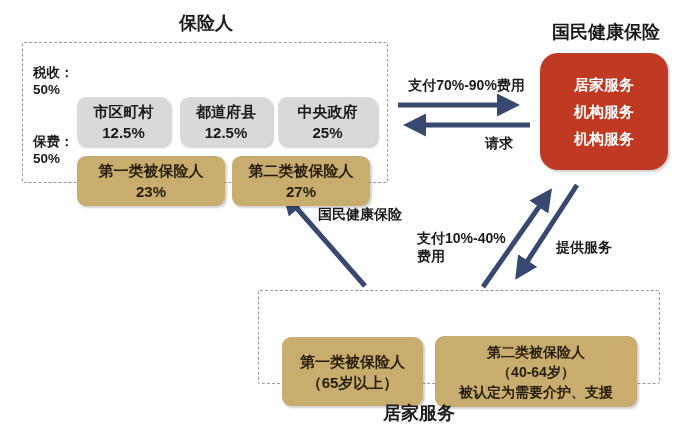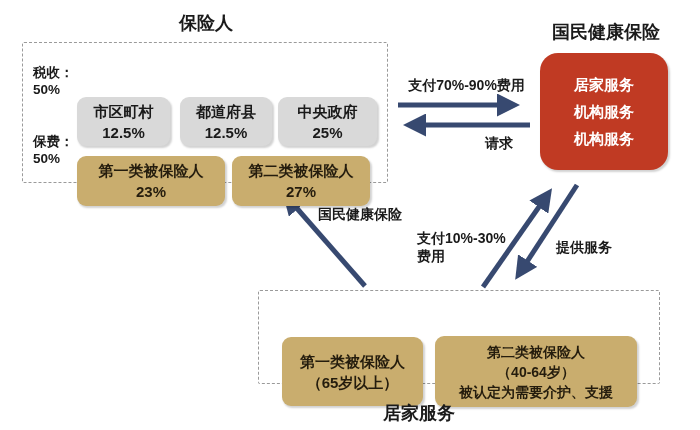--- a/index.html
+++ b/index.html
@@ -91,21 +91,21 @@
     <span class="l">居家服务</span>
     <span class="l">机构服务</span>
     <span class="l">机构服务</span>
   </div>
 
   <div class="abs arrow-label" style="left:399px;top:77px;width:135px;text-align:center;">支付70%-90%费用</div>
   <div class="abs arrow-label" style="left:413px;top:135px;width:100px;text-align:right;">请求</div>
 
   <div class="abs arrow-label" style="left:318px;top:206px;">国民健康保险</div>
   <div class="abs arrow-label" style="left:417px;top:230px;">
-    <div>支付10%-30%</div>
+    <div>支付10%-40%</div>
     <div>费用</div>
   </div>
   <div class="abs arrow-label" style="left:556px;top:239px;">提供服务</div>
 
   <div class="abs dashed-box" style="left:258px;top:290px;width:400px;height:92px;"></div>
 
   <div class="abs node tan-node" style="left:282px;top:298px;width:141px;height:69px;font-size:15px;">
     <span class="l">第一类被保险人</span>
     <span class="l">（65岁以上）</span>
   </div>

